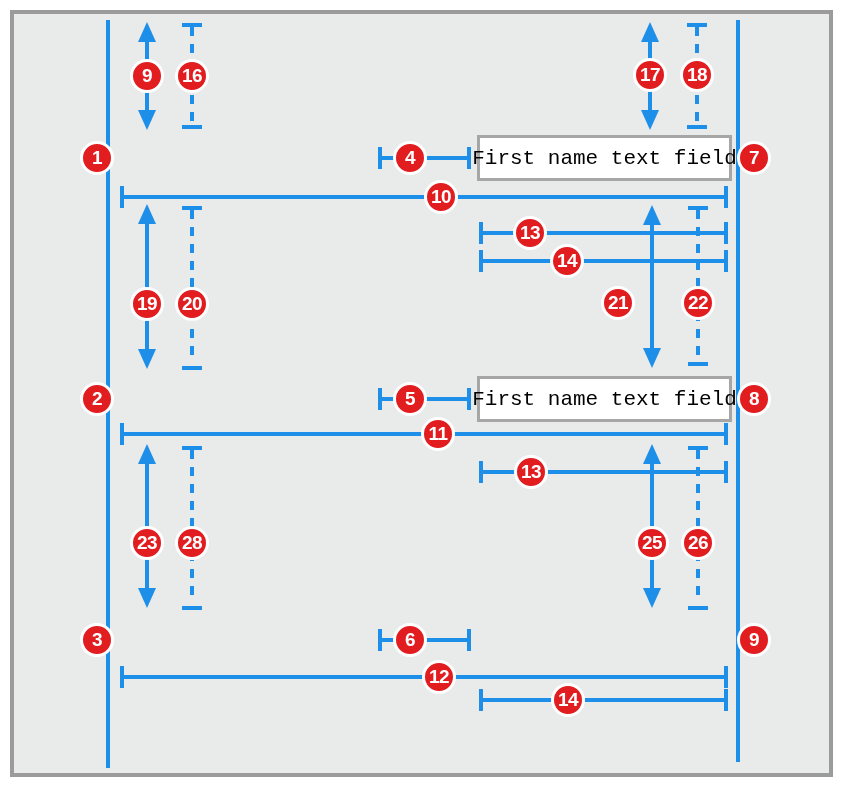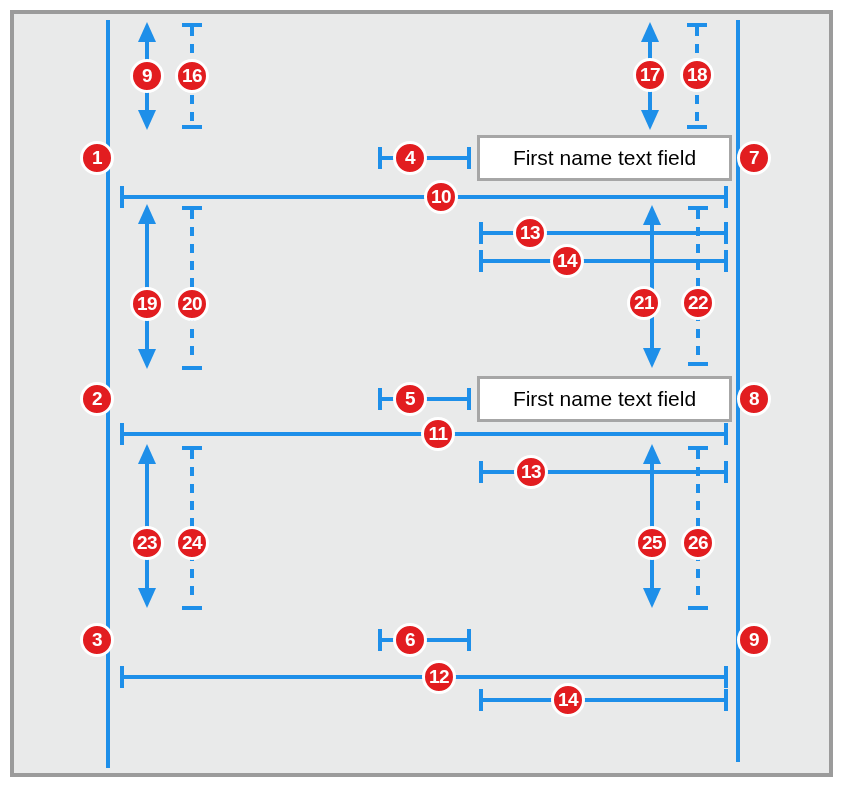--- a/index.html
+++ b/index.html
@@ -23,21 +23,21 @@
            border-left:9px solid transparent;border-right:9px solid transparent;
            border-bottom:20px solid var(--blue);}
   .head-down{position:absolute;width:0;height:0;z-index:1;
            border-left:9px solid transparent;border-right:9px solid transparent;
            border-top:20px solid var(--blue);}
   .label-box{position:absolute;left:118px;width:253px;height:46px;box-sizing:border-box;
              border:3px dashed var(--label-box-border);display:flex;align-items:center;
              justify-content:center;z-index:2;}
   .field-box{position:absolute;left:477px;width:255px;height:46px;box-sizing:border-box;
              border:3px solid var(--field-border);background:var(--field-bg);display:flex;
-             align-items:center;justify-content:center;z-index:2;}
+             align-items:center;justify-content:center;z-index:2;font-family:Liberation Mono, monospace;}
   .box-text{font-size:21px;color:var(--box-text);white-space:nowrap;}
   .badge{position:absolute;width:34px;height:34px;box-sizing:border-box;border-radius:50%;
          background:var(--red);border:3px solid #fff;color:var(--badge-text);
          font-size:19px;font-weight:600;line-height:28px;text-align:center;z-index:5;
          letter-spacing:-0.5px;}
 </style>
 </head>
 <body>
 
 <div class="stage">
@@ -134,31 +134,31 @@
   <div class="hcap" style="left:182px;top:366px"></div>
   <div class="badge" style="left:130px;top:287px">19</div>
   <div class="badge" style="left:175px;top:287px">20</div>
 
   <div class="head-up" style="left:643px;top:205px"></div>
   <div class="vshaft" style="left:650px;top:223px;height:127px"></div>
   <div class="head-down" style="left:643px;top:348px"></div>
   <div class="hcap" style="left:688px;top:206px"></div>
   <div class="vdash" style="left:696px;top:210px;height:148px"></div>
   <div class="hcap" style="left:688px;top:362px"></div>
-  <div class="badge" style="left:627px;top:286px">21</div>
+  <div class="badge" style="left:601px;top:286px">21</div>
   <div class="badge" style="left:681px;top:286px">22</div>
 
   <div class="head-up" style="left:138px;top:444px"></div>
   <div class="vshaft" style="left:145px;top:462px;height:128px"></div>
   <div class="head-down" style="left:138px;top:588px"></div>
   <div class="hcap" style="left:182px;top:446px"></div>
   <div class="vdash" style="left:190px;top:450px;height:152px"></div>
   <div class="hcap" style="left:182px;top:606px"></div>
   <div class="badge" style="left:130px;top:526px">23</div>
-  <div class="badge" style="left:175px;top:526px">24</div>
+  <div class="badge" style="left:175px;top:526px">28</div>
 
   <div class="head-up" style="left:643px;top:444px"></div>
   <div class="vshaft" style="left:650px;top:462px;height:128px"></div>
   <div class="head-down" style="left:643px;top:588px"></div>
   <div class="hcap" style="left:688px;top:446px"></div>
   <div class="vdash" style="left:696px;top:450px;height:152px"></div>
   <div class="hcap" style="left:688px;top:606px"></div>
   <div class="badge" style="left:635px;top:526px">25</div>
   <div class="badge" style="left:681px;top:526px">26</div>
 </div>

